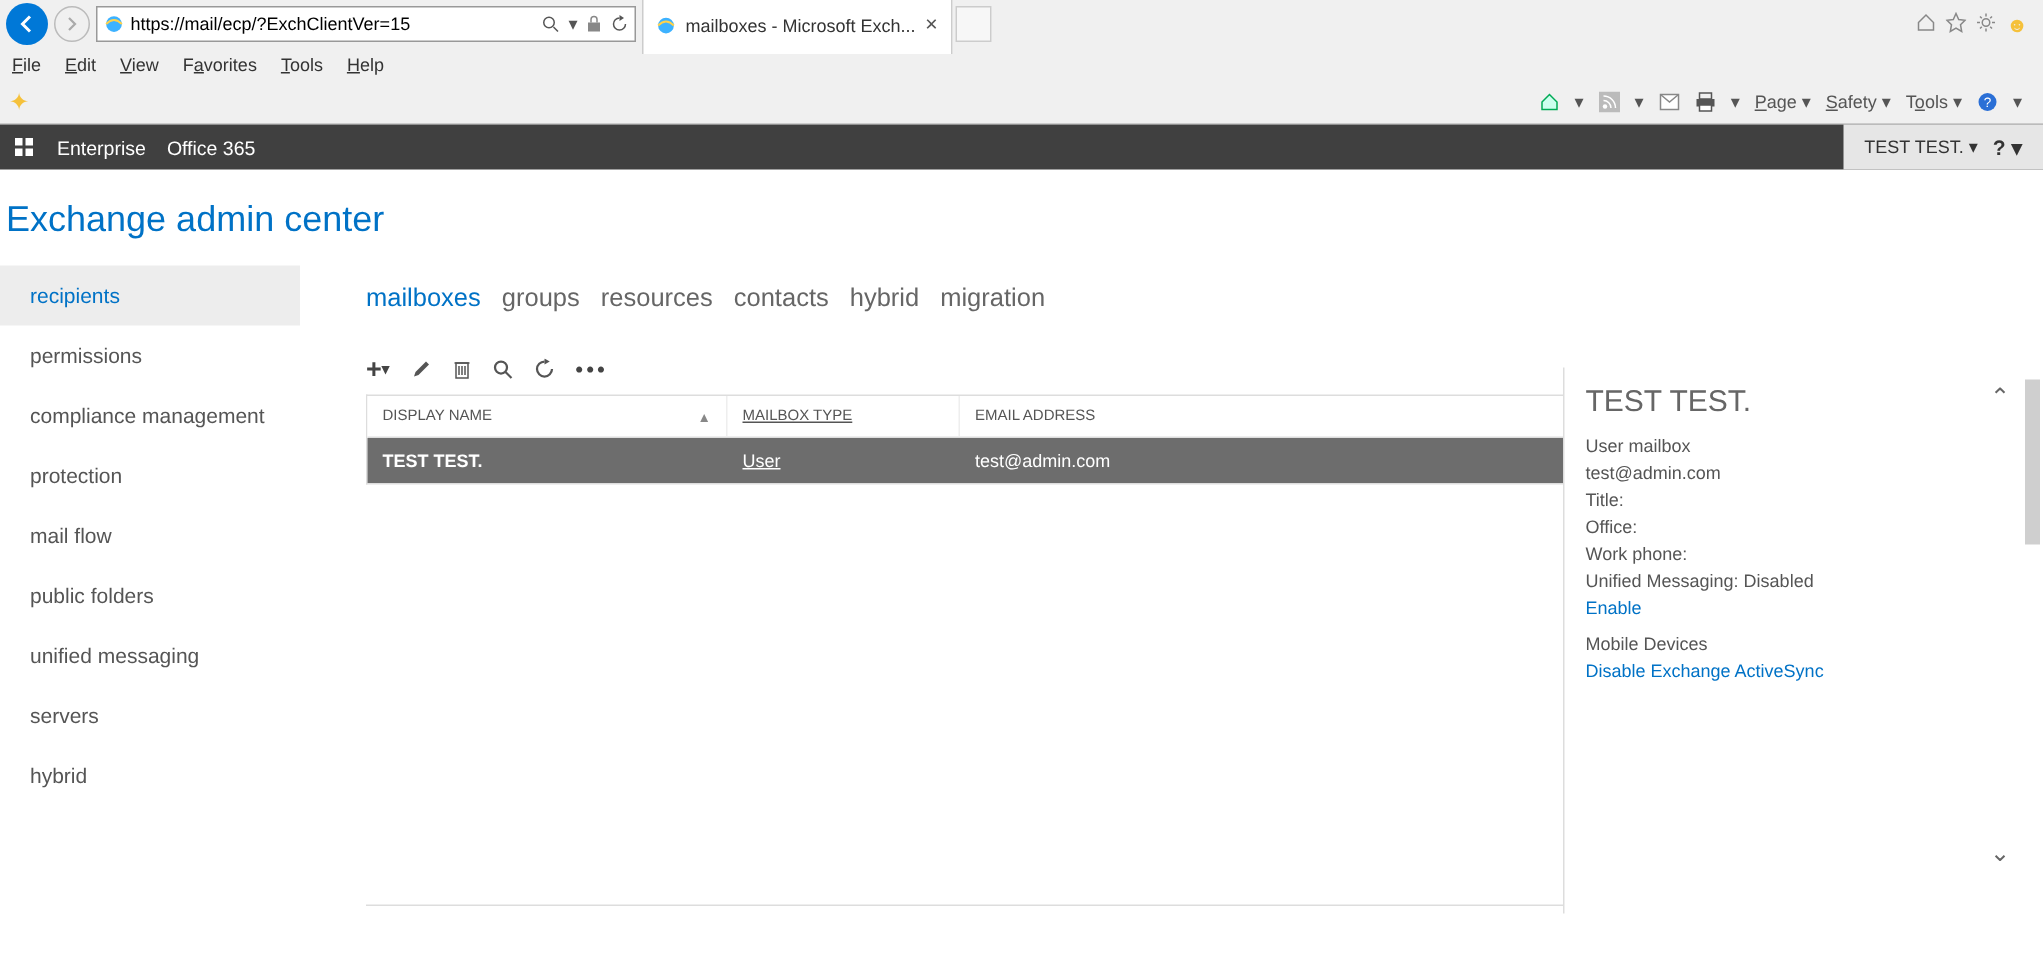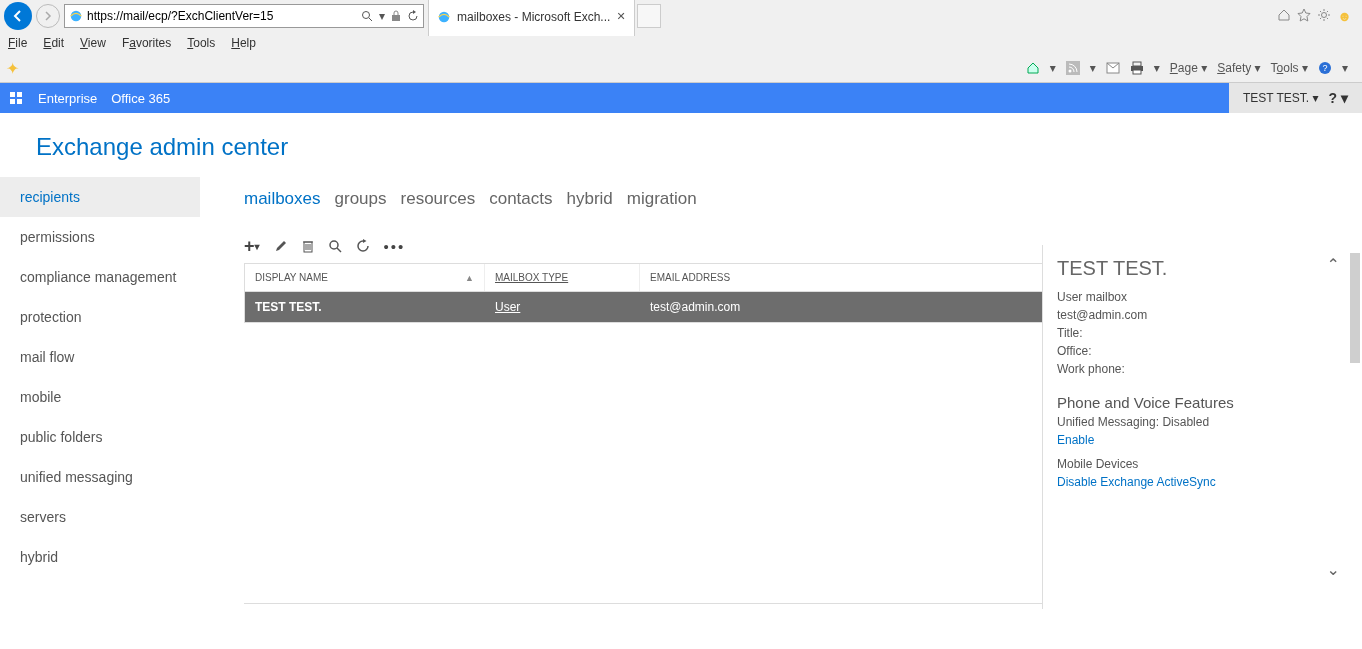--- a/index.html
+++ b/index.html
@@ -21,28 +21,28 @@
 .new-tab { width: 24px; height: 24px; border: 1px solid #ccc; background: #f7f7f7; margin-left: 2px; }
 .chrome-icons-right { margin-left: auto; display: flex; gap: 6px; padding-right: 6px; color: #888; }
 
 .menu-row { display: flex; align-items: center; height: 22px; padding: 0 8px; gap: 16px; font-size: 12px; }
 .menu-row span u { text-decoration: underline; }
 .fav-row { display: flex; align-items: center; height: 28px; padding: 0 6px; }
 .fav-star { color: #f5c13b; font-size: 16px; }
 .cmd-bar { margin-left: auto; display: flex; align-items: center; gap: 10px; color: #555; padding-right: 8px; font-size: 12px; }
 
 
-.o365-header { background: #3b82f6; color: #fff; height: 30px; display: flex; align-items: center; padding-left: 8px; gap: 14px; }
+.o365-header { background: #404040; color: #fff; height: 30px; display: flex; align-items: center; padding-left: 8px; gap: 14px; }
 .o365-header .waffle { width: 16px; height: 16px; display: inline-block; }
 .o365-header .brand { font-size: 13px; }
 .o365-right { margin-left: auto; background: #e6e6e6; color: #333; height: 30px; display: flex; align-items: center; padding: 0 14px; gap: 10px; font-size: 12px; }
 .o365-right .help { font-weight: bold; font-size: 14px; }
 
 
-.eac-title { color: #0072c6; font-size: 24px; font-weight: 300; padding: 20px 0 16px 36px; }
+.eac-title { color: #0072c6; font-size: 24px; font-weight: 300; padding: 20px 0 16px 4px; }
 .eac-body { display: flex; }
 .left-nav { width: 200px; padding: 0 0 0 0; }
 .left-nav .nav-item { padding: 12px 20px; font-size: 14px; color: #555; cursor: pointer; }
 .left-nav .nav-item.active { color: #0072c6; background: #ededed; font-weight: 400; }
 
 .main-pane { flex: 1; padding: 0 0 0 44px; display: flex; }
 .center-col { flex: 1; }
 .tabs-row { display: flex; gap: 14px; padding: 12px 0 20px 0; font-size: 17px; color: #666; }
 .tabs-row .tab-item { cursor: pointer; }
 .tabs-row .tab-item.active { color: #0072c6; }
@@ -201,21 +201,20 @@
 
 <div class="eac-title">Exchange admin center</div>
 
 <div class="eac-body">
   <div class="left-nav">
     <div class="nav-item active">recipients</div>
     <div class="nav-item">permissions</div>
     <div class="nav-item">compliance management</div>
     <div class="nav-item">protection</div>
     <div class="nav-item">mail flow</div>
-    <div class="nav-item">mobile</div>
     <div class="nav-item">public folders</div>
     <div class="nav-item">unified messaging</div>
     <div class="nav-item">servers</div>
     <div class="nav-item">hybrid</div>
   </div>
 
   <div class="main-pane">
     <div class="center-col">
       <div class="tabs-row">
         <span class="tab-item active">mailboxes</span>
@@ -278,21 +277,20 @@
     <div class="details-pane">
       <div class="details-scroll"></div>
       <span class="chevron up">⌃</span>
       <div class="details-title">TEST TEST.</div>
       <div class="details-line">User mailbox</div>
       <div class="details-line">test@admin.com</div>
       <div class="details-line">Title:</div>
       <div class="details-line">Office:</div>
       <div class="details-line">Work phone:</div>
 
-      <div class="section-h">Phone and Voice Features</div>
       <div class="details-line">
         <span>Unified Messaging:</span>&nbsp;<span>Disabled</span>
       </div>
       <div class="details-line"><span class="link">Enable</span></div>
       <div class="details-line" style="margin-top:10px">Mobile Devices</div>
       <div class="details-line"><span class="link">Disable Exchange ActiveSync</span></div>
       <span class="chevron down">⌄</span>
     </div>
   </div>
 </div>

